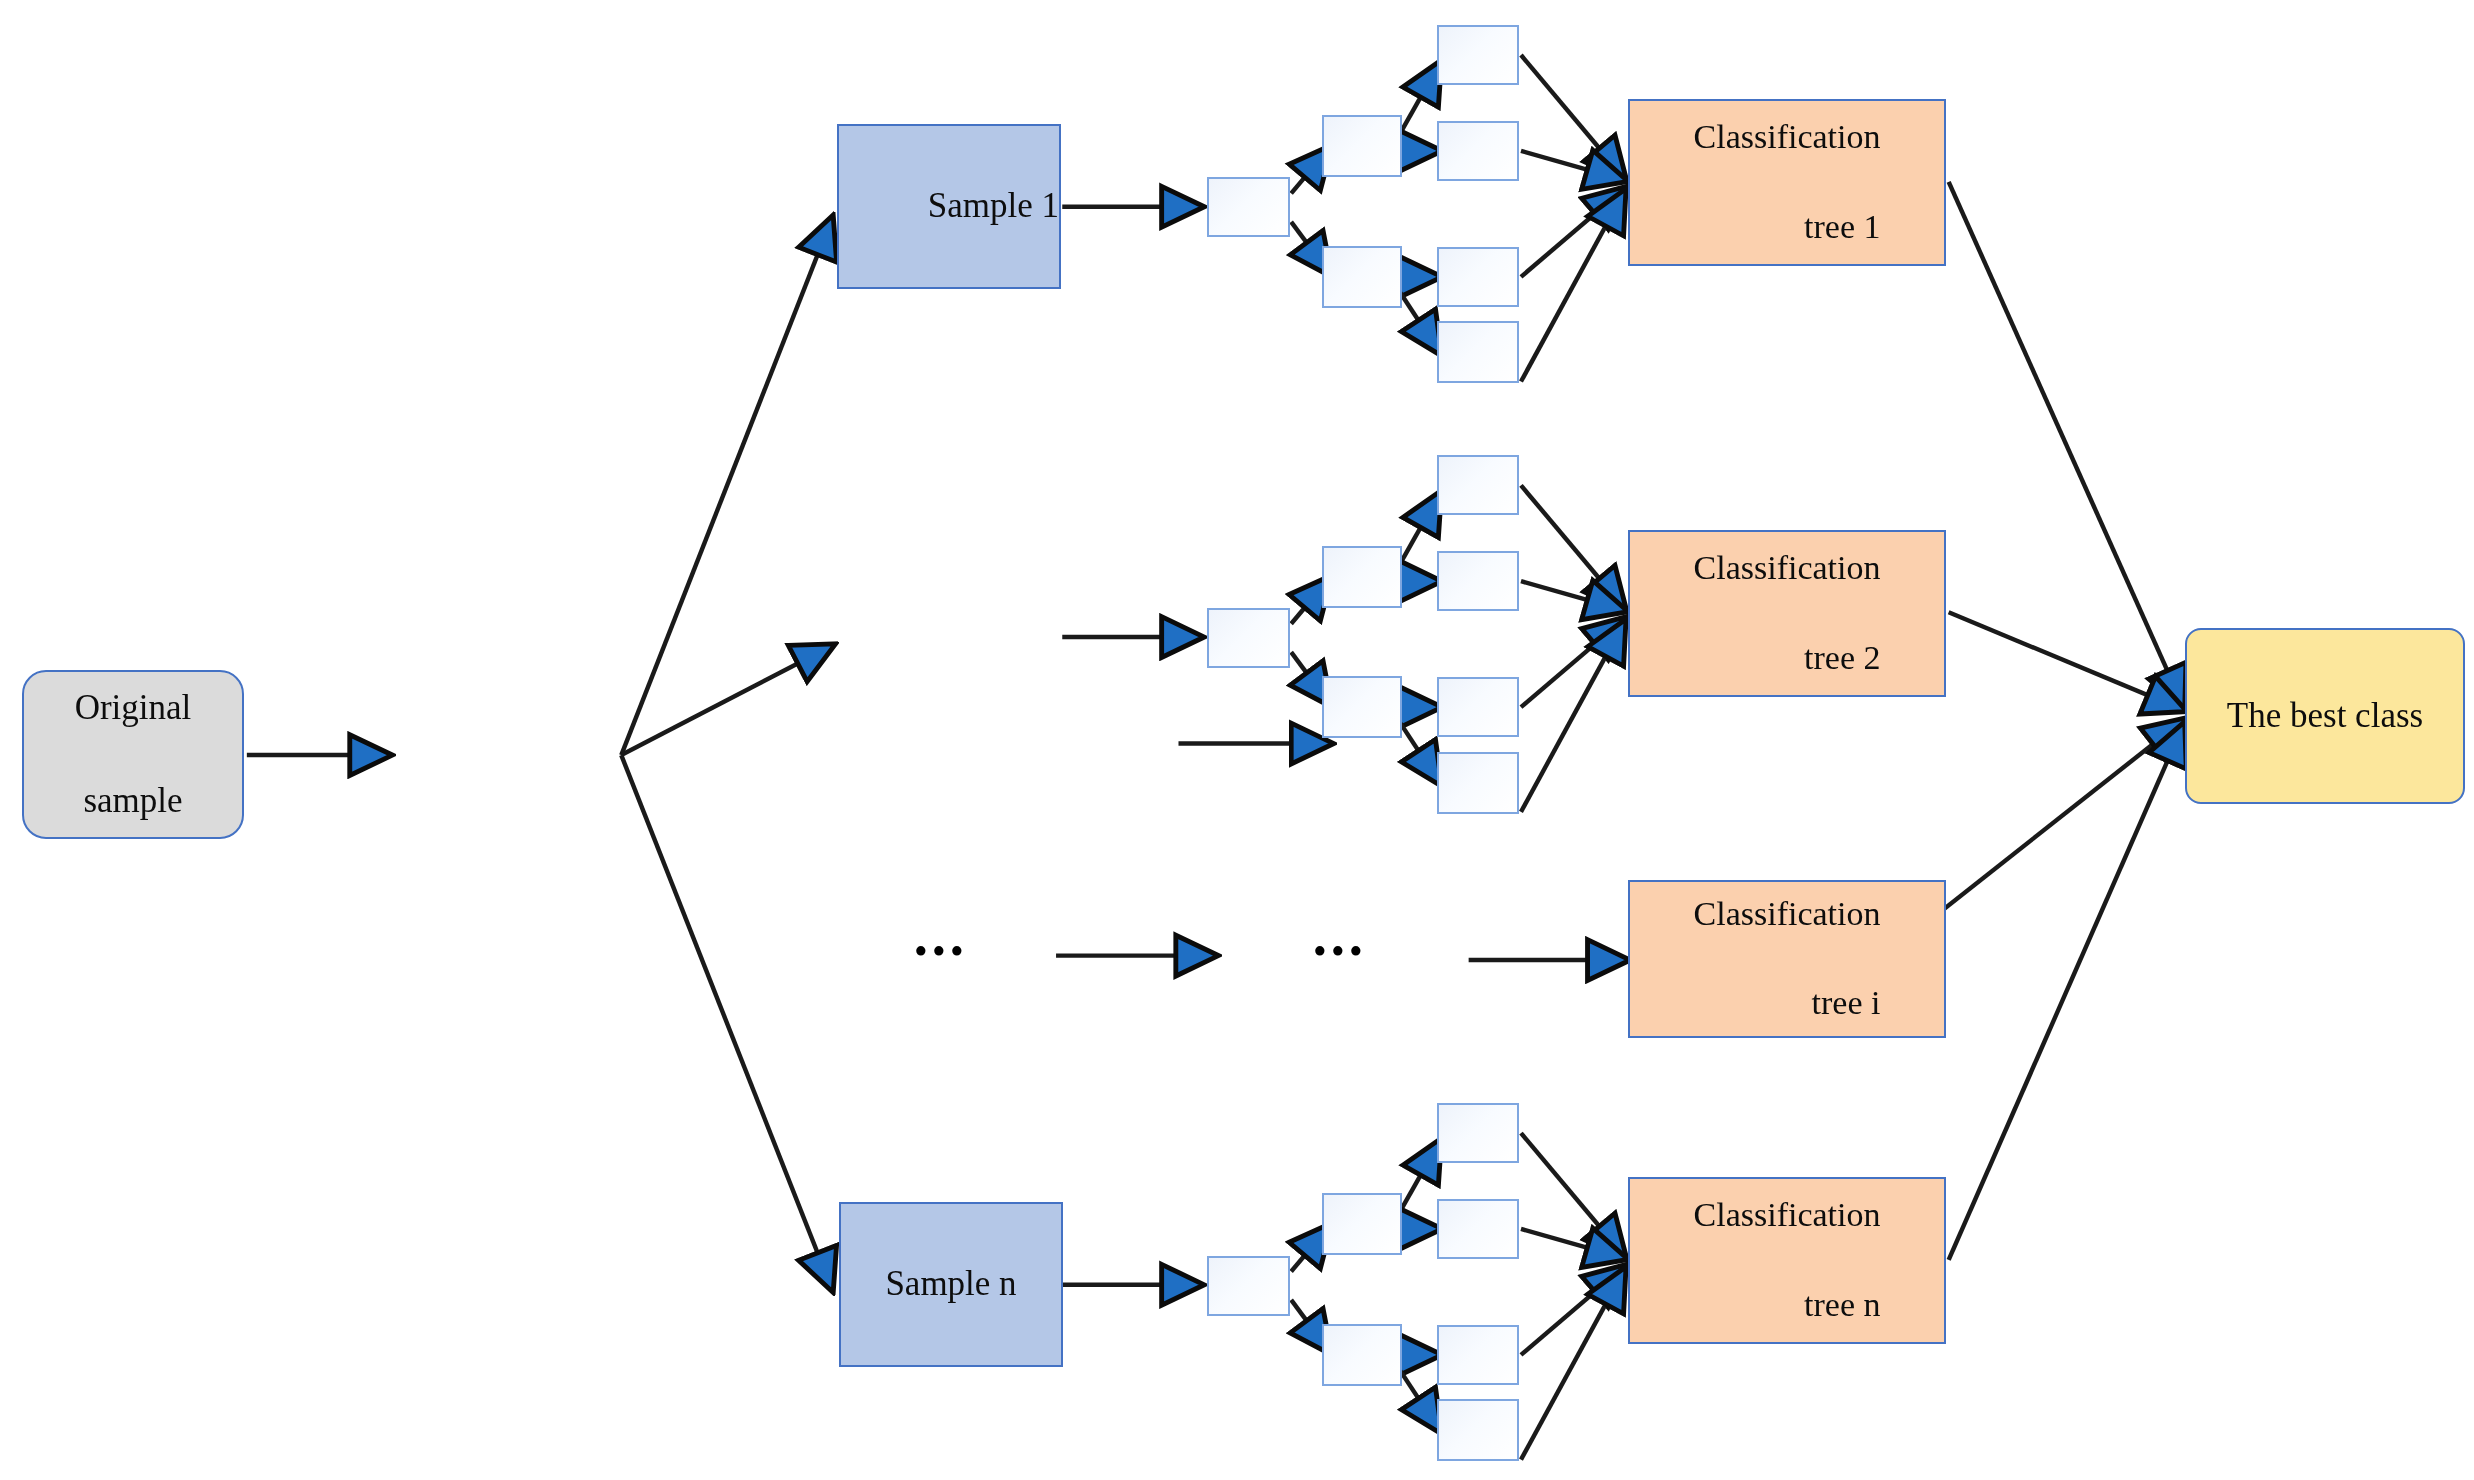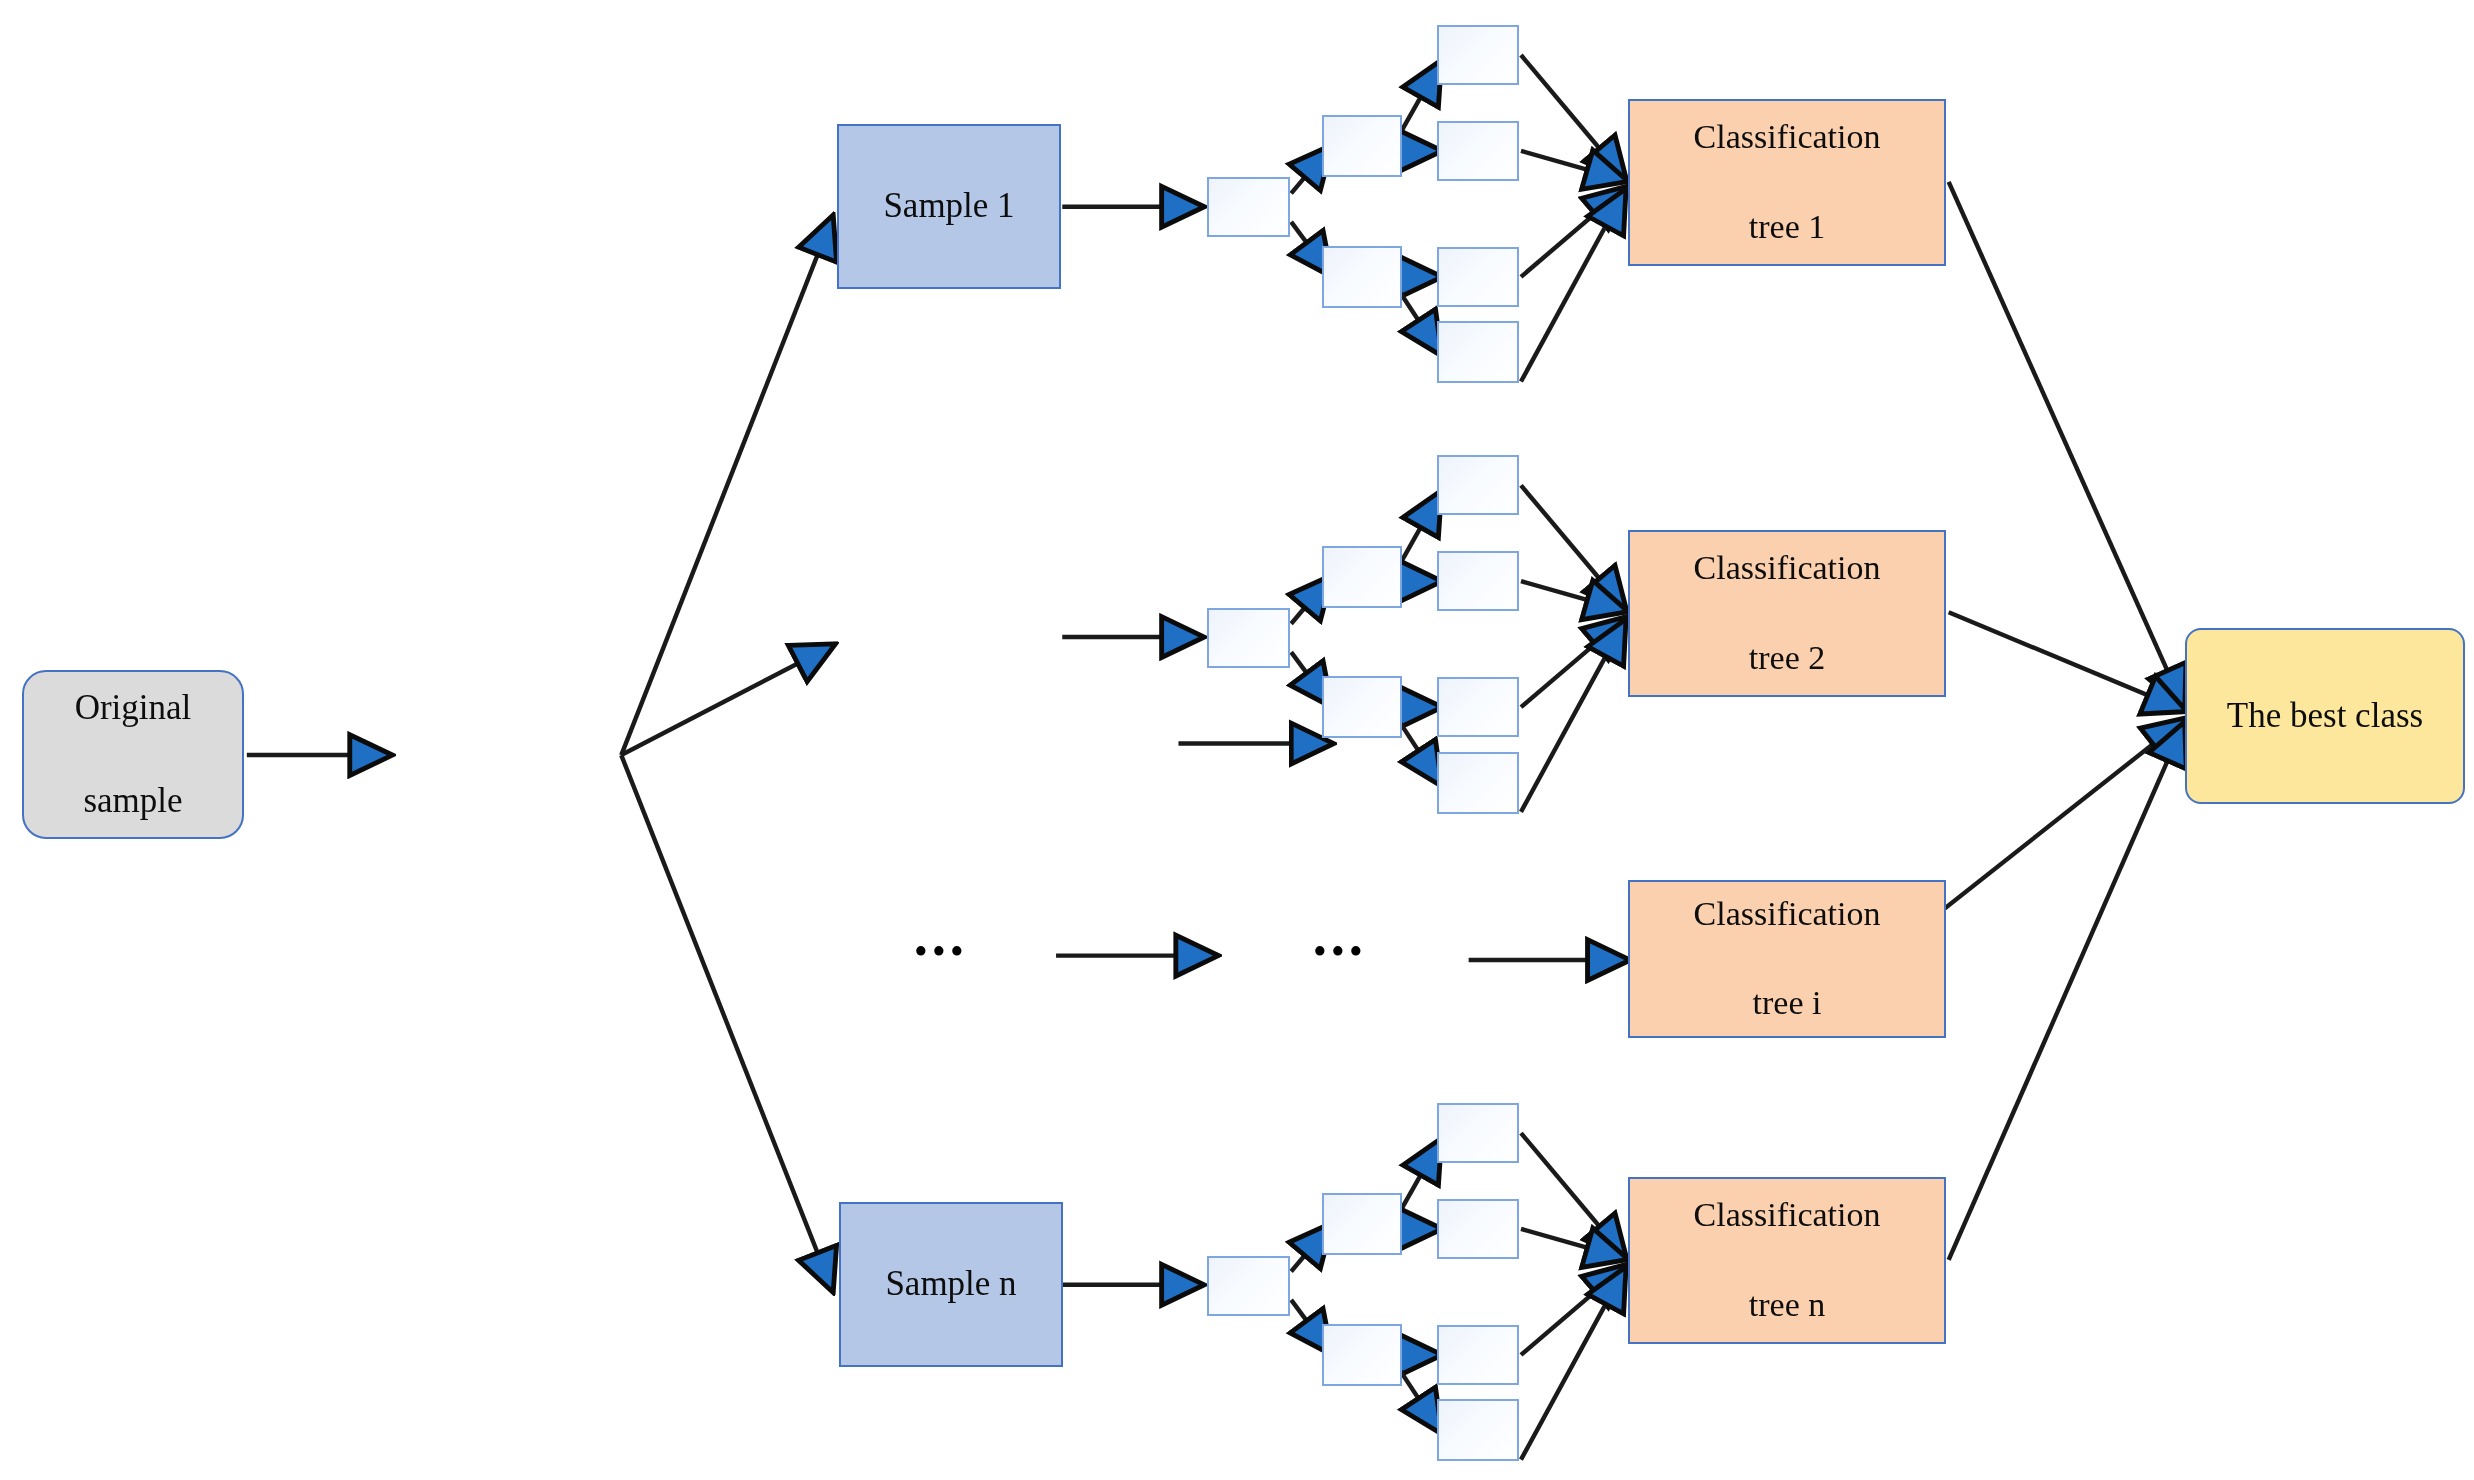--- a/index.html
+++ b/index.html
@@ -8,21 +8,21 @@
   #canvas{position:relative;width:2475px;height:1480px;background:#fff;overflow:hidden;}
   svg.edges{position:absolute;left:0;top:0;width:2475px;height:1480px;pointer-events:none;}
 
   .node{position:absolute;box-sizing:border-box;display:flex;align-items:center;justify-content:center;
         text-align:center;line-height:1.32;color:#0d0d0d;border:2.7px solid #4472C4;}
   .node span{display:block;}
 
   .n-gray   {background:#DBDBDB;}
   .n-cyan   {background:#00F5FF;border-color:#5B6FBF;}
   .n-sample {background:#B4C7E7;}
-  .n-tree   {background:#FBD0AE;}
+  .n-tree   {background:#FBD0AE;text-align:right;}
   .n-best   {background:#FCE79C;}
 
   .tnode{position:absolute;box-sizing:border-box;border:2.7px solid #7EA6E0;
          background:linear-gradient(135deg,#eef3fb 0%,#f8fbff 45%,#ffffff 100%);}
 
   .ellipsis{position:absolute;color:#000;font-family:"Liberation Serif",serif;letter-spacing:4.4px;}
 </style>
 </head>
 <body>
 
@@ -97,21 +97,21 @@
   </svg>
 
   <div class="node n-gray" style="left:22px;top:670px;width:222px;height:169px;font-size:35px;border-radius:24px;">
     <span>
       <span>Original</span><br>
       <span>sample</span>
     </span>
   </div>
 
 
-  <div class="node n-sample" style="left:837px;top:124px;width:224px;height:165px;font-size:35px;">
+  <div class="node n-sample" style="left:837px;top:124px;width:224px;height:165px;font-size:35px;justify-content:flex-end;">
     <span>Sample 1</span>
   </div>
   <div class="node n-sample" style="left:839px;top:1202px;width:224px;height:165px;font-size:35px;">
     <span>Sample n</span>
   </div>
 
   <div class="tnode" style="left:1207px;top:177px;width:83px;height:60px;"></div>
   <div class="tnode" style="left:1322px;top:115px;width:80px;height:62px;"></div>
   <div class="tnode" style="left:1322px;top:246px;width:80px;height:62px;"></div>
   <div class="tnode" style="left:1437px;top:25px;width:82px;height:60px;"></div>

